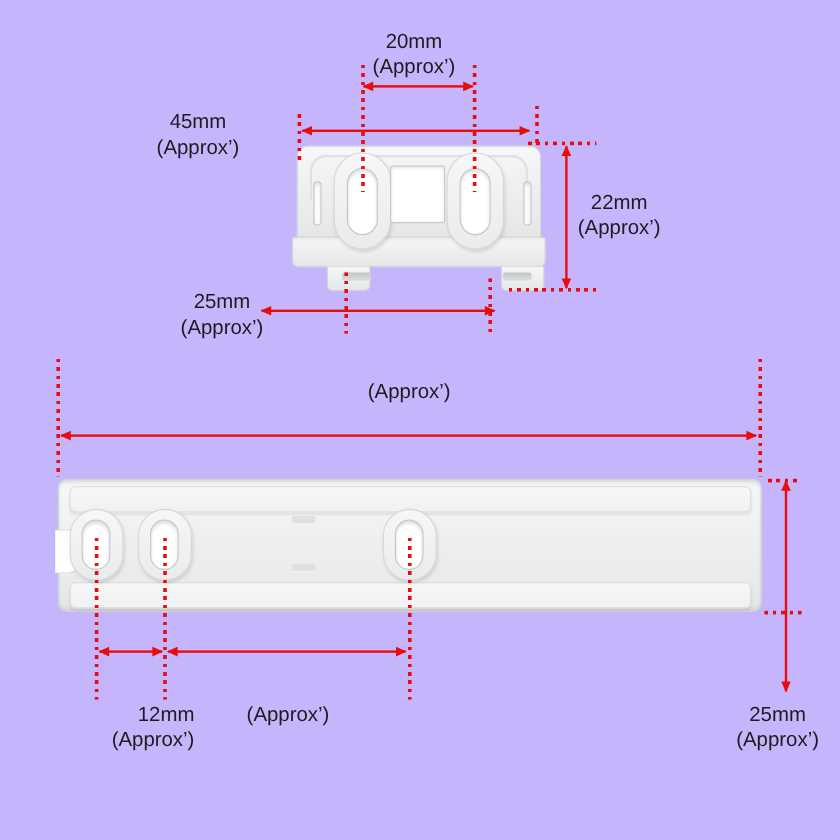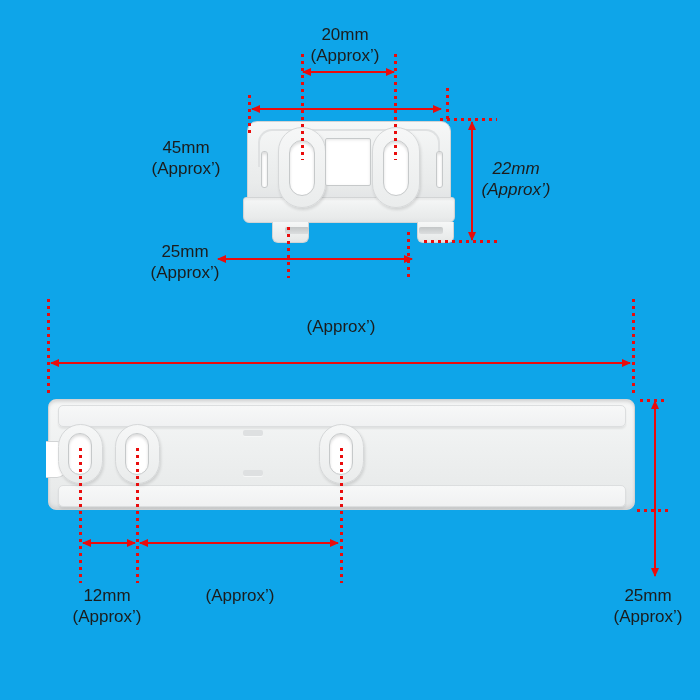--- a/index.html
+++ b/index.html
@@ -1,21 +1,21 @@
 <!DOCTYPE html>
 <html style="--dimension-red: #ea0c0c; --text-color: #1c1c1c; --part-fill: #eef0f0;"><head>
 <meta charset="utf-8">
 <style>
   :root{
     --dimension-red:#ea0c0c;
     --text-color:#1c1c1c;
   }
   html,body{margin:0;padding:0;background:#fff;}
   #canvas{
-    position:relative;width:700px;height:700px;background:#0ea5e9;overflow:hidden;
+    position:relative;width:700px;height:700px;background:#c4b5fd;overflow:hidden;
     font-family:"Liberation Sans",sans-serif;
   }
   .part{position:absolute;box-sizing:border-box;}
   
   .body-fill{
     background:linear-gradient(180deg,#f6f7f7 0%,#eef0f0 45%,#e9ebeb 80%,#e3e5e6 100%);
     border:1px solid #d2d4d5;
   }
   .strip{
     background:linear-gradient(180deg,#f7f8f8,#f0f1f2);
@@ -110,36 +110,36 @@
   <div class="harrow" style="left:218px;top:258px;width:194px;"></div>
   <div class="harrow" style="left:51px;top:362px;width:579px;"></div>
   <div class="varrow" style="left:654px;top:401px;height:175px;"></div>
   <div class="harrow" style="left:83px;top:542px;width:52px;"></div>
   <div class="harrow" style="left:140px;top:542px;width:198px;"></div>
 
   <div class="dim-label" style="left:290px;top:24px;">
     <div>20mm</div>
     <div>(Approx’)</div>
   </div>
-  <div class="dim-label" style="left:131px;top:91px;margin-top:46px;">
+  <div class="dim-label" style="left:110px;top:91px;">
     <div>45mm</div>
     <div>(Approx’)</div>
   </div>
-  <div class="dim-label" style="left:461px;top:158px;font-style:italic;">
+  <div class="dim-label" style="left:461px;top:158px;">
     <div>22mm</div>
     <div>(Approx’)</div>
   </div>
   <div class="dim-label" style="left:130px;top:241px;">
     <div>25mm</div>
     <div>(Approx’)</div>
   </div>
   <div class="dim-label" style="left:286px;top:316px;">
     <div>(Approx’)</div>
   </div>
-  <div class="dim-label" style="left:52px;top:585px;">
+  <div class="dim-label" style="left:52px;top:585px;text-align:right;">
     <div>12mm</div>
     <div>(Approx’)</div>
   </div>
   <div class="dim-label" style="left:185px;top:585px;">
     <div>(Approx’)</div>
   </div>
   <div class="dim-label" style="left:596px;top:585px;width:104px;">
     <div>25mm</div>
     <div>(Approx’)</div>
   </div>

